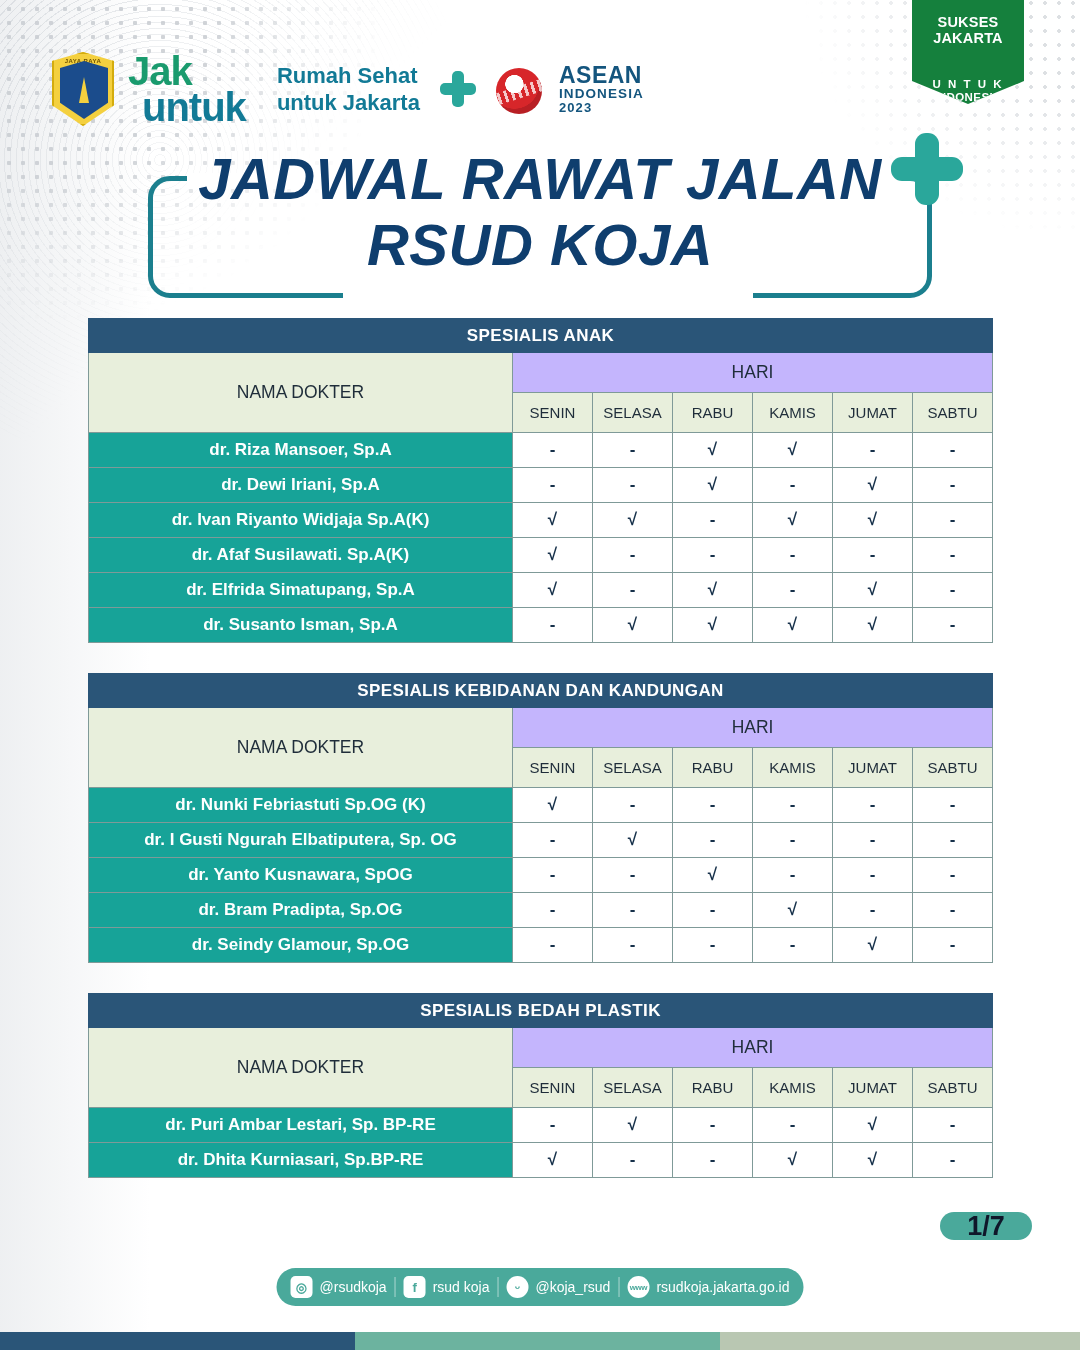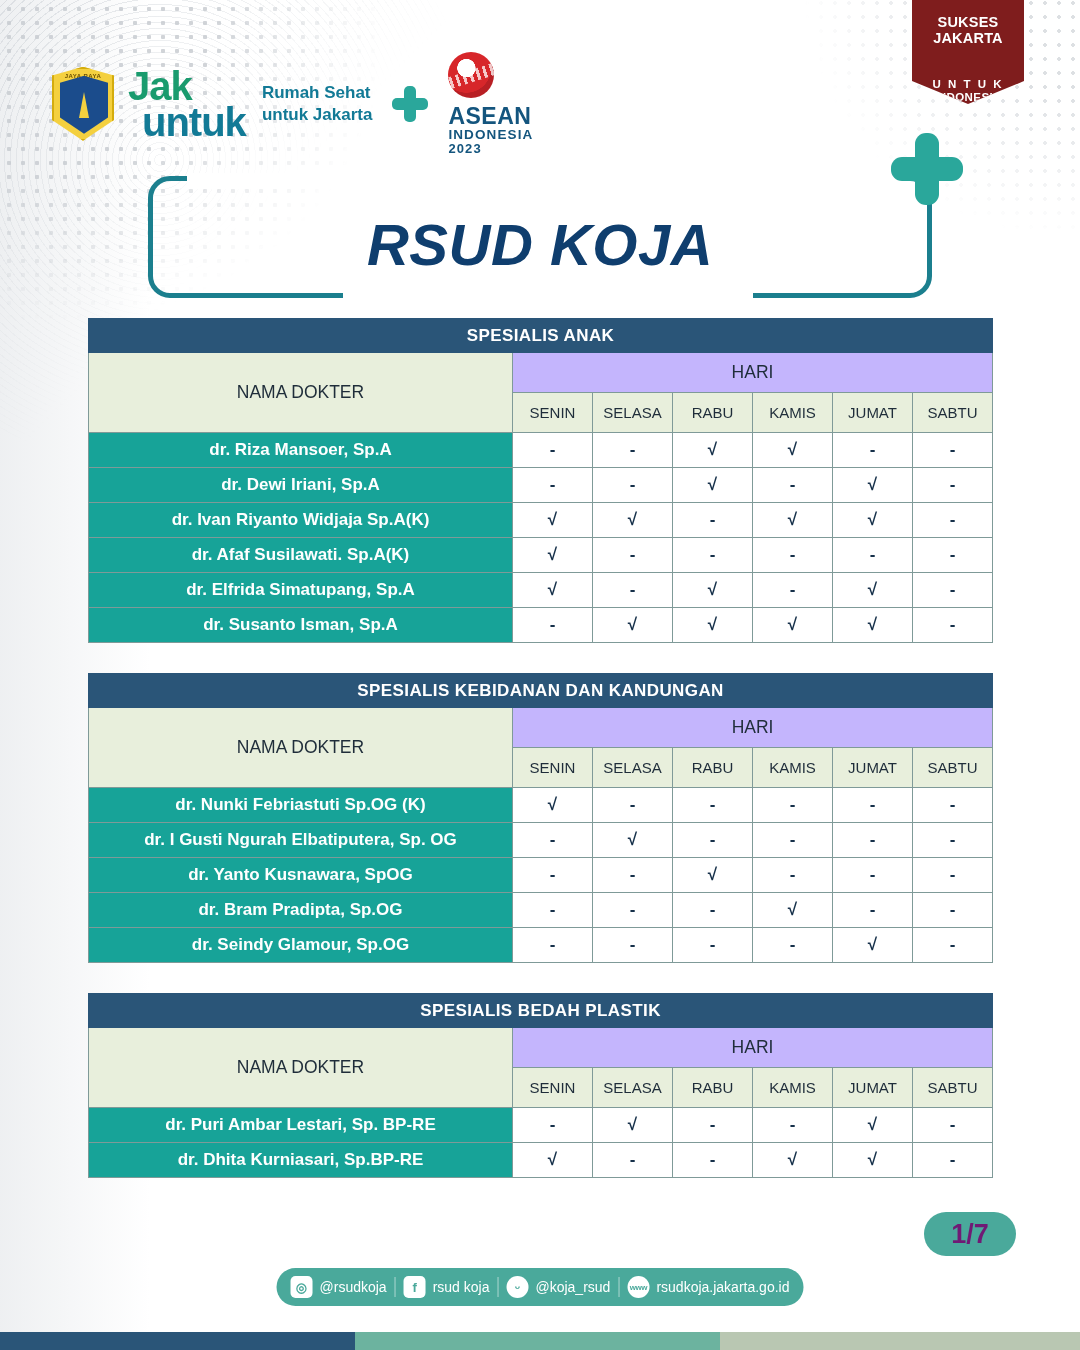--- a/index.html
+++ b/index.html
@@ -117,45 +117,44 @@
     letter-spacing: -1px;
   }
   .jak-2 {
     font-size: 40px;
     font-weight: bold;
     color: #127a96;
     letter-spacing: -1px;
     margin-left: 14px;
   }
   .rs-text {
-    font-size: 17px;
+    font-size: 22px;
     font-weight: bold;
     color: #127a96;
     line-height: 1.25;
-    margin-left: 2px;
+    margin-left: 17px;
   }
   .plus-small {
     width: 36px; height: 36px;
     position: relative;
     margin: 0 6px;
   }
   .plus-small:before, .plus-small:after {
     content: "";
     position: absolute;
     background: #2aa79b;
     border-radius: 5px;
   }
   .plus-small:before { left: 12px; top: 0; width: 12px; height: 36px; }
   .plus-small:after  { left: 0; top: 12px; width: 36px; height: 12px; }
 
   .asean {
     display: flex;
-    align-items: flex-start;
-    gap: 7px;
-    flex-direction: column;
+    align-items: flex-end;
+    gap: 17px;
   }
   .asean-globe {
     width: 46px; height: 46px;
     border-radius: 50%;
     background: radial-gradient(circle at 40% 35%, #ffffff 0 22%, #d7262a 23% 60%, #b81f24 61% 100%);
     position: relative;
     overflow: hidden;
   }
   .asean-globe:after {
     content: "";
@@ -170,21 +169,21 @@
   .asean-txt .a2 { font-size: 13.5px; font-weight: bold; color: #14557e; letter-spacing: 1.1px; }
   .asean-txt .a3 { font-size: 13px; font-weight: bold; color: #14557e; letter-spacing: 1.1px; }
 
   
   .badge-tr {
     position: absolute;
     right: 56px;
     top: 0;
     width: 112px;
     height: 104px;
-    background: #7f1d1d;
+    background: #15803d;
     clip-path: polygon(0 0, 100% 0, 100% 78%, 50% 100%, 0 78%);
     color: #ffffff;
     text-align: center;
     padding-top: 14px;
     box-sizing: border-box;
     line-height: 1.12;
   }
   .badge-tr .b1 { font-size: 14.5px; font-weight: bold; letter-spacing: .2px; }
   .badge-tr .b2 { font-size: 14.5px; font-weight: bold; letter-spacing: .2px; }
   .badge-tr .b3 { font-size: 11.5px; font-weight: bold; letter-spacing: 2px; margin-top: 32px; }
@@ -307,27 +306,27 @@
     color: #16304a;
     font-size: 17px;
     font-weight: bold;
     text-align: center;
     height: 35px;
   }
 
   
   .page-num {
     position: absolute;
-    right: 64px;
+    right: 48px;
     top: 1212px;
     width: 92px;
-    height: 44px;
+    height: 28px;
     border-radius: 22px;
     background: #4aa99b;
-    color: #701a75;
+    color: #0f172a;
     font-size: 27px;
     font-weight: bold;
     display: flex;
     align-items: center;
     justify-content: center;
   }
 
   
   .footer-bar {
     position: absolute;
@@ -414,20 +413,21 @@
 <div class="badge-tr">
   <div class="b1">SUKSES</div>
   <div class="b2">JAKARTA</div>
   <div class="b3">U N T U K</div>
   <div class="b4">INDONESIA</div>
 </div>
 
 <div class="title-wrap">
   <div class="title-mask-top"></div>
   <div class="title-mask-bottom"></div>
+  <div class="title-l1">JADWAL RAWAT JALAN</div>
   <div class="title-l2">RSUD KOJA</div>
   <div class="plus-big"></div>
 </div>
 
 <div class="tables" id="tables-root">
     <table class="sched">
       <colgroup>
         <col style="width:424px">
         <col style="width:80px">
         <col style="width:80px">

